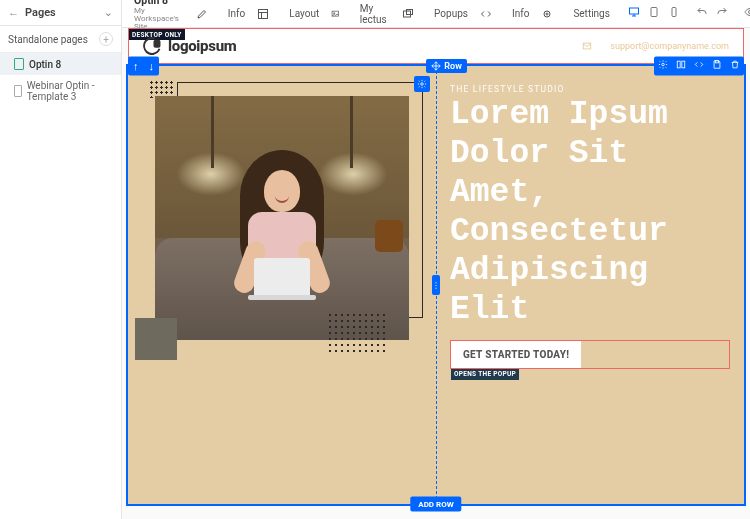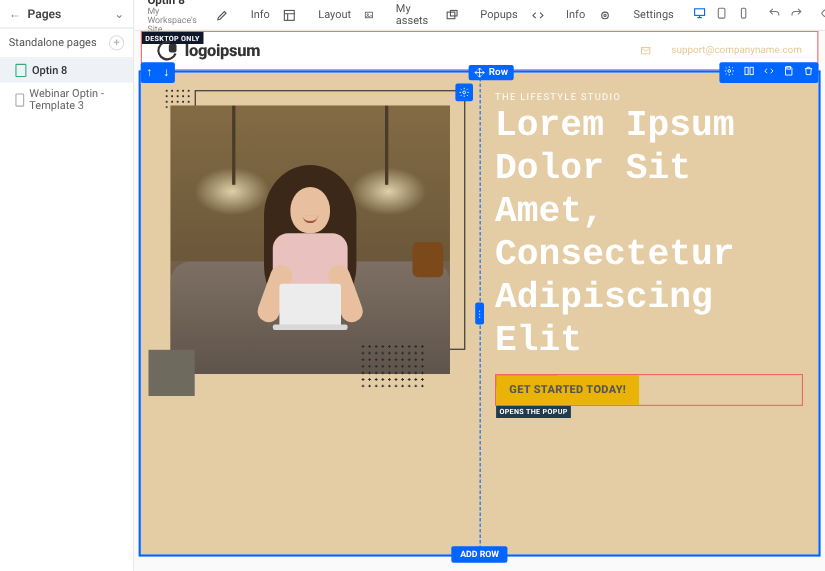--- a/index.html
+++ b/index.html
@@ -87,21 +87,21 @@
 .laptop::after { content:''; position:absolute; bottom:-4px; left:-6px; right:-6px; height:5px; background:#d8d8d8; border-radius:2px; }
 .sq-bl { position: absolute; bottom: -12px; left: -12px; width: 42px; height: 42px; background: #6f6a5e; }
 .dots-br { position: absolute; bottom: -4px; right: 30px; width: 60px; height: 40px;
   background: radial-gradient(#2a2a2a 1px, transparent 1.2px); background-size: 6px 6px; }
 
 .col-right { color: #fff; padding-top: 18px; }
 .eyebrow { font-size: 8.5px; letter-spacing: 1.2px; opacity: 0.95; margin-bottom: 2px; }
 .headline { font-family: Liberation Mono, monospace; font-weight: 700; font-size: 33px; line-height: 1.18; margin-bottom: 10px; }
 .subcopy { font-size: 9px; line-height: 1.55; opacity: 0.95; margin-bottom: 10px; }
 .cta-wrap { position: relative; border: 1px solid #e66; padding: 0; display: inline-block; width: 100%; }
-.cta-btn { position: relative; background: #eab308; color: #555; font-weight: 800; font-size: 10px; padding: 8px 12px; display: inline-block; letter-spacing: 0.3px; }
+.cta-btn { position: relative; background: #ffffff; color: #555; font-weight: 800; font-size: 10px; padding: 8px 12px; display: inline-block; letter-spacing: 0.3px; }
 .badge-opens { position: absolute; bottom: -1px; left: 0; background: #1f3b4d; color: #fff; font-size: 6.5px; font-weight:700; padding: 1.5px 3px; letter-spacing: 0.3px; transform: translateY(100%); }
 </style>
 </head>
 <body>
 
 <div class="app">
   <aside class="sidebar">
     <div class="sb-head">
       <span class="back">←</span>
       <span class="title">Pages</span>
@@ -146,21 +146,21 @@
             <path d="M3 9h18M9 9v12"></path>
           </svg>
           <span>Layout</span>
         </div>
       <div class="tb-btn">
           <svg viewBox="0 0 24 24" fill="none" stroke="currentColor" stroke-width="2">
             <rect x="3" y="4" width="18" height="14"></rect>
             <circle cx="9" cy="10" r="2"></circle>
             <path d="M3 18l6-5 4 3 4-4 4 3"></path>
           </svg>
-          <span>My assets</span>
+          <span>My lectus</span>
         </div>
       <div class="tb-btn">
           <svg viewBox="0 0 24 24" fill="none" stroke="currentColor" stroke-width="2">
             <rect x="3" y="6" width="14" height="12"></rect>
             <rect x="9" y="3" width="12" height="10"></rect>
           </svg>
           <span>Popups</span>
         </div>
       <div class="tb-btn">
           <svg viewBox="0 0 24 24" fill="none" stroke="currentColor" stroke-width="2">

